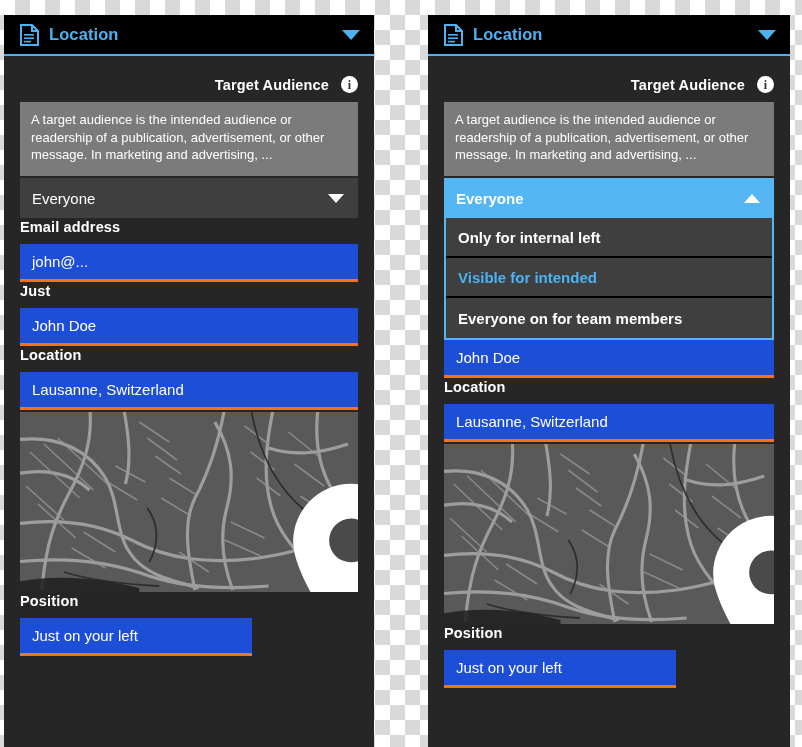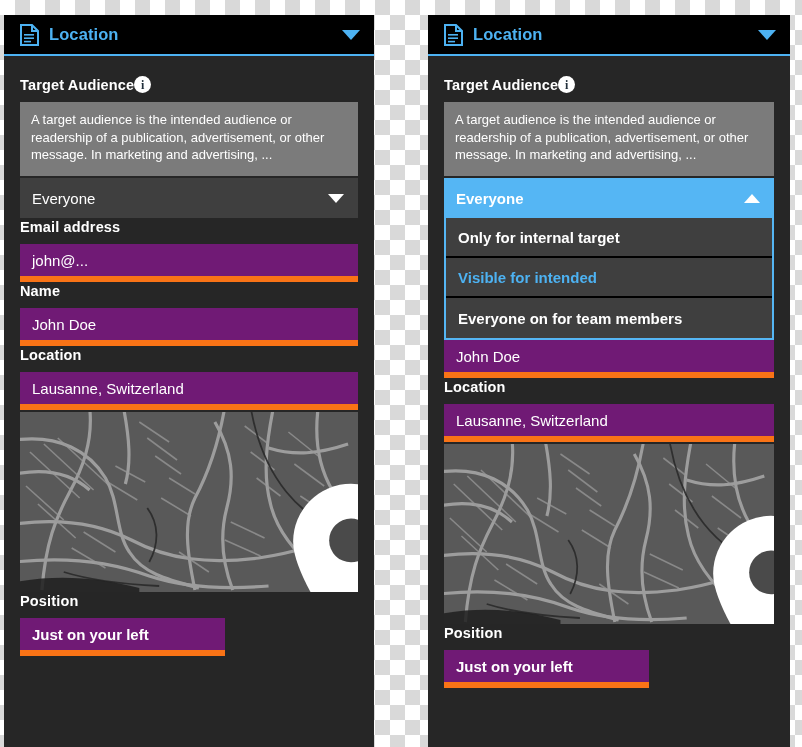--- a/index.html
+++ b/index.html
@@ -62,23 +62,24 @@
   
   .panel-body {
     position: relative;
     padding: 0 16px;
     height: calc(100% - 43px);
   }
 
   .row-head {
     display: flex;
     align-items: center;
-    justify-content: flex-start;
+    justify-content: flex-end;
     padding-top: 20px;
     padding-bottom: 9px;
+    gap: 12px;
   }
   .field-label {
     color: #ffffff;
     font-size: 14.5px;
     font-weight: bold;
     letter-spacing: .15px;
   }
   .label-block {
     padding-top: 0;
     padding-bottom: 8px;
@@ -100,30 +101,30 @@
   .desc-box {
     background: #7b7b7b;
     color: #ffffff;
     font-size: 13px;
     line-height: 17.6px;
     padding: 9px 11px 11px 11px;
     min-height: 74px;
   }
 
   .field-input {
-    background: #701a75;
+    background: #1d4ed8;
     color: #ffffff;
     font-size: 15px;
     padding: 10px 12px;
     height: 38px;
     display: flex;
     align-items: center;
-    border-bottom: 6px solid #f97316;
-  }
-  .field-input.narrow { width: 205px; font-weight: bold; }
+    border-bottom: 3px solid #f97316;
+  }
+  .field-input.narrow { width: 232px; }
 
   .select-closed {
     background: #3f3f3f;
     color: #ffffff;
     font-size: 15px;
     height: 40px;
     display: flex;
     align-items: center;
     justify-content: space-between;
     padding: 0 14px 0 12px;
@@ -221,21 +222,21 @@
         <span>Everyone</span>
         <span class="caret-down"></span>
       </div>
 
       <div class="label-block">
         <span class="field-label">Email address</span>
       </div>
       <div class="field-input">john@...</div>
 
       <div class="label-block">
-        <span class="field-label">Name</span>
+        <span class="field-label">Just</span>
       </div>
       <div class="field-input">John Doe</div>
 
       <div class="label-block">
         <span class="field-label">Location</span>
       </div>
       <div class="field-input">Lausanne, Switzerland</div>
 
       <div class="map">
         <svg viewBox="0 0 340 180" preserveAspectRatio="none">
@@ -324,21 +325,21 @@
       </div>
 
       <div class="desc-box">A target audience is the intended audience or readership of a publication, advertisement, or other message. In marketing and advertising, ...</div>
 
       <div class="select-open-wrap">
         <div class="select-open-trigger">
           <span>Everyone</span>
           <span class="caret-up"></span>
         </div>
         <div class="select-options">
-          <div class="select-option">Only for internal target</div>
+          <div class="select-option">Only for internal left</div>
           <div class="select-option accent">Visible for intended</div>
           <div class="select-option">Everyone on for team members</div>
         </div>
       </div>
 
       <div class="field-input">John Doe</div>
 
       <div class="label-block">
         <span class="field-label">Location</span>
       </div>

